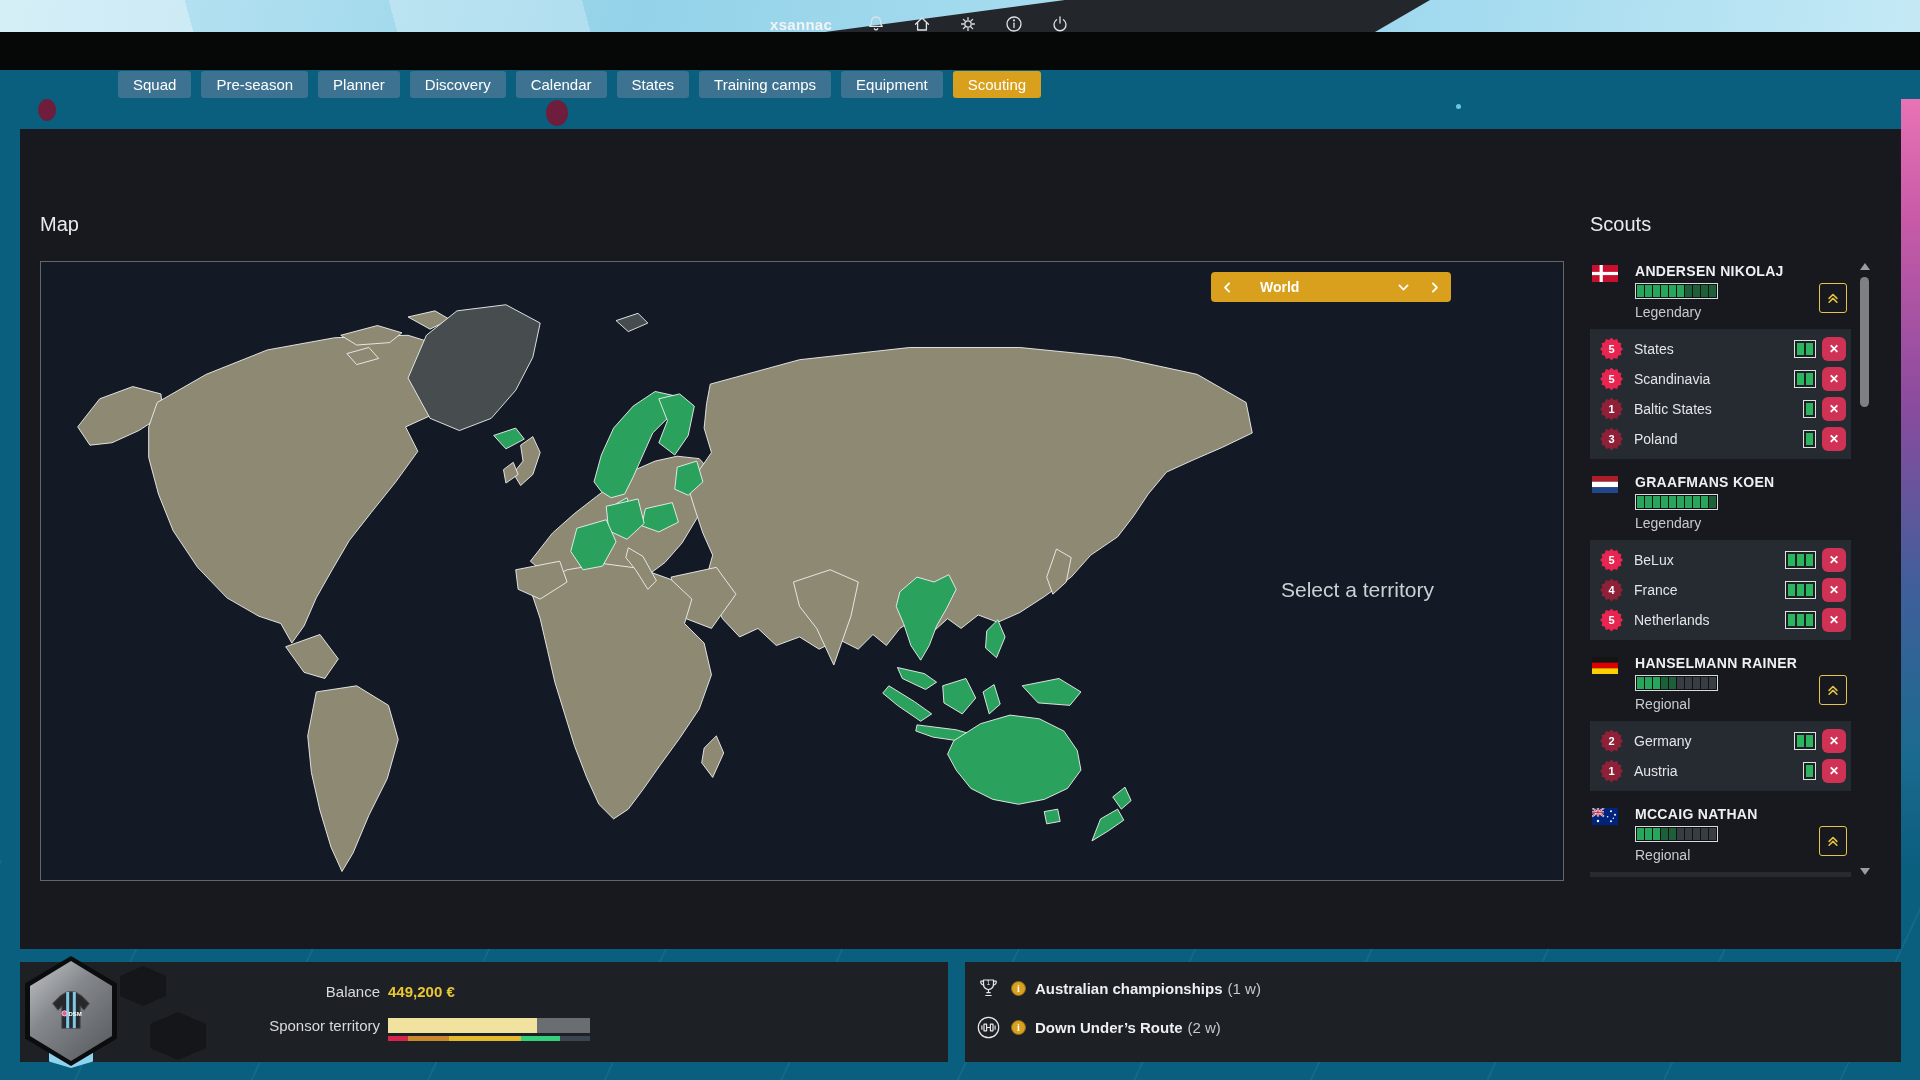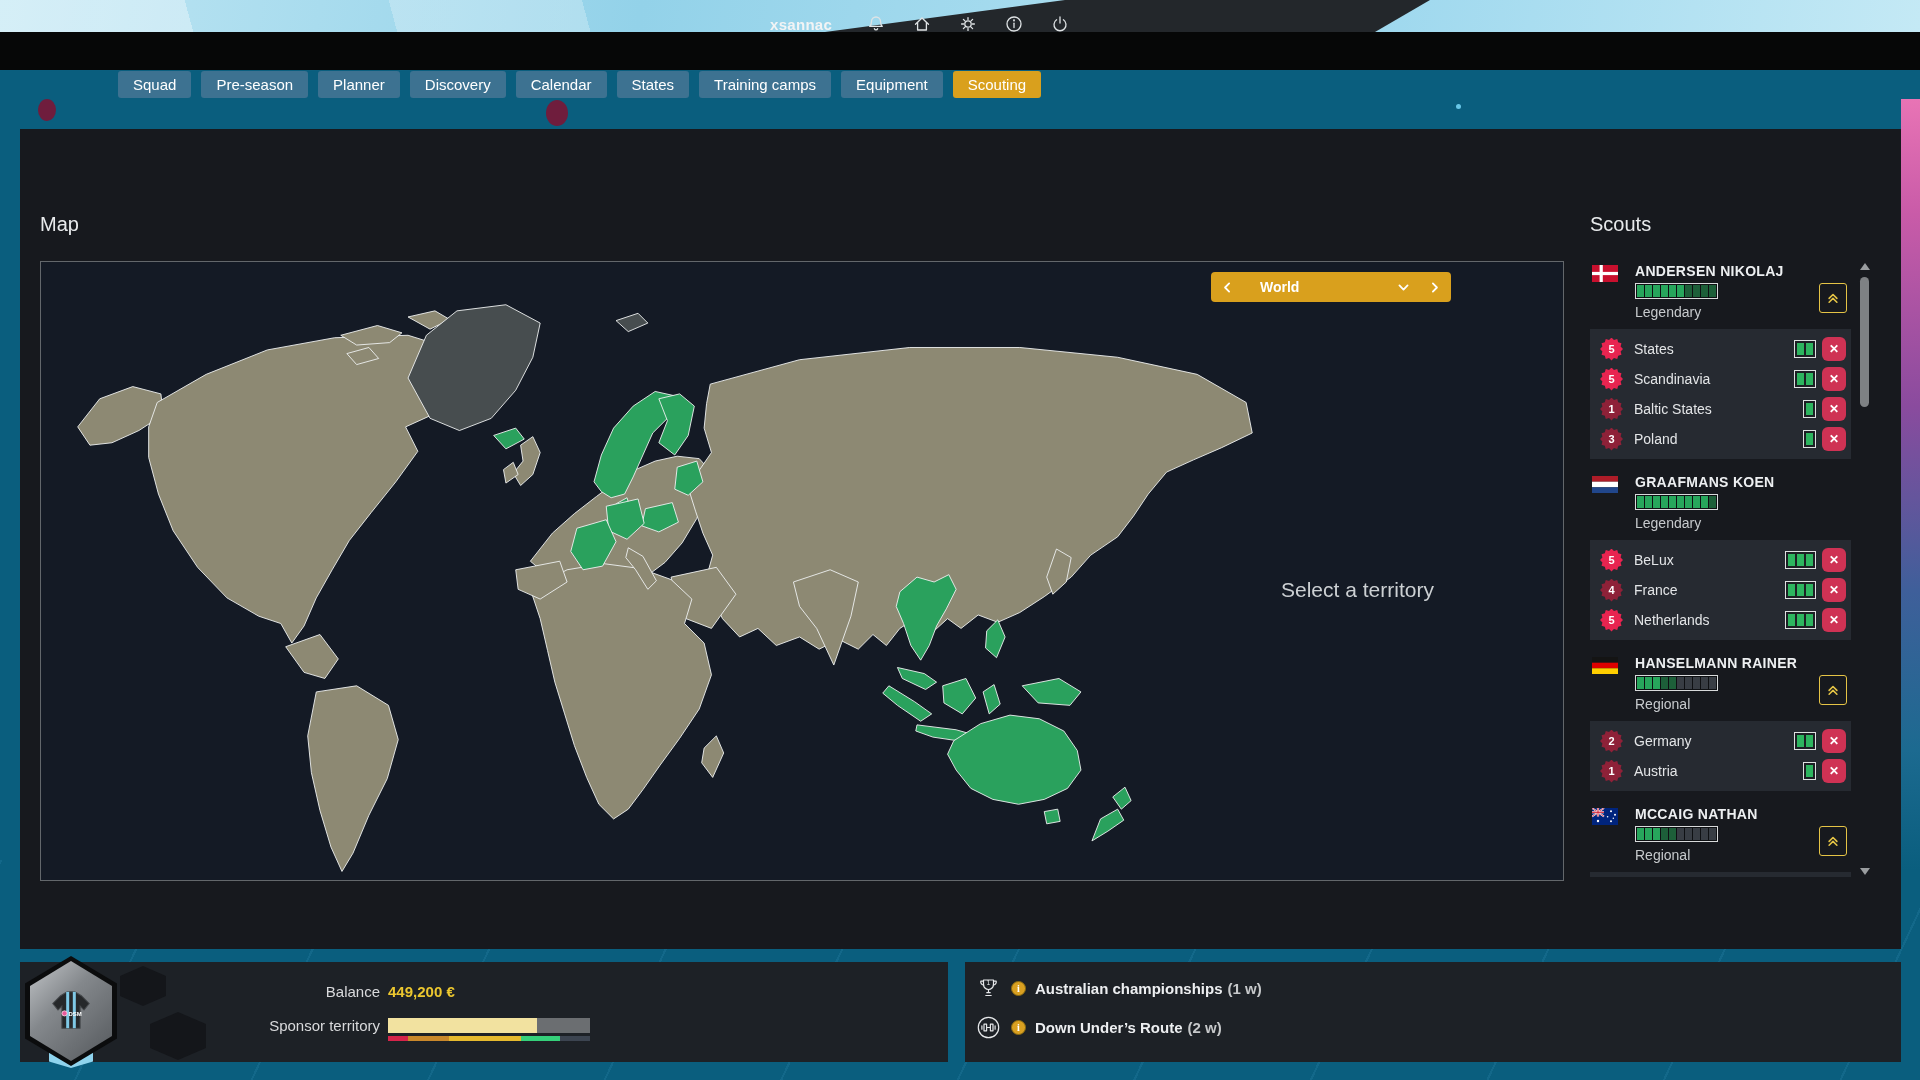--- a/index.html
+++ b/index.html
@@ -116,21 +116,21 @@
   .balance-value{position:absolute;left:368px;top:21px;color:#ecc72f;font-size:15px;font-weight:bold;}
   .sponsor-bar{position:absolute;left:368px;top:56px;width:202px;height:15px;background:#6b6e71;}
   .sponsor-fill{height:100%;background:#f2e2a0;}
   .sponsor-scale{position:absolute;left:368px;top:74px;width:202px;height:5px;display:flex;}
   .scseg{height:100%;display:block;}
   .event-row{position:absolute;left:10px;display:flex;align-items:center;gap:9px;}
   .event-row svg.big{width:27px;height:27px;stroke:#e6e8ea;stroke-width:1.2;fill:none;stroke-linecap:round;stroke-linejoin:round;}
   .info-disc{width:15px;height:15px;border-radius:50%;background:#d9a021;border:1px solid #8a6a10;color:#fff;
     font-size:10px;font-weight:bold;display:flex;align-items:center;justify-content:center;font-family:"Liberation Serif",serif;}
   .event-name{color:#eceef0;font-size:15px;font-weight:bold;}
-  .event-dur{color:#c6c8ca;font-size:15px;margin-left:-4px;font-weight:bold;}
+  .event-dur{color:#c6c8ca;font-size:15px;margin-left:-4px;}
 </style>
 </head>
 <body>
 
 <div class="bg-lines"></div>
 <div class="right-strip"></div>
 <div class="dot" style="left:38px;top:99px;width:18px;height:22px;background:#6f1d3d;"></div>
 <div class="dot" style="left:546px;top:100px;width:22px;height:26px;background:#6f1d3d;"></div>
 <div class="dot" style="left:1437px;top:92px;width:7px;height:7px;background:#e060b8;"></div>
 <div class="dot" style="left:1456px;top:104px;width:5px;height:5px;background:#68c7e8;"></div>

